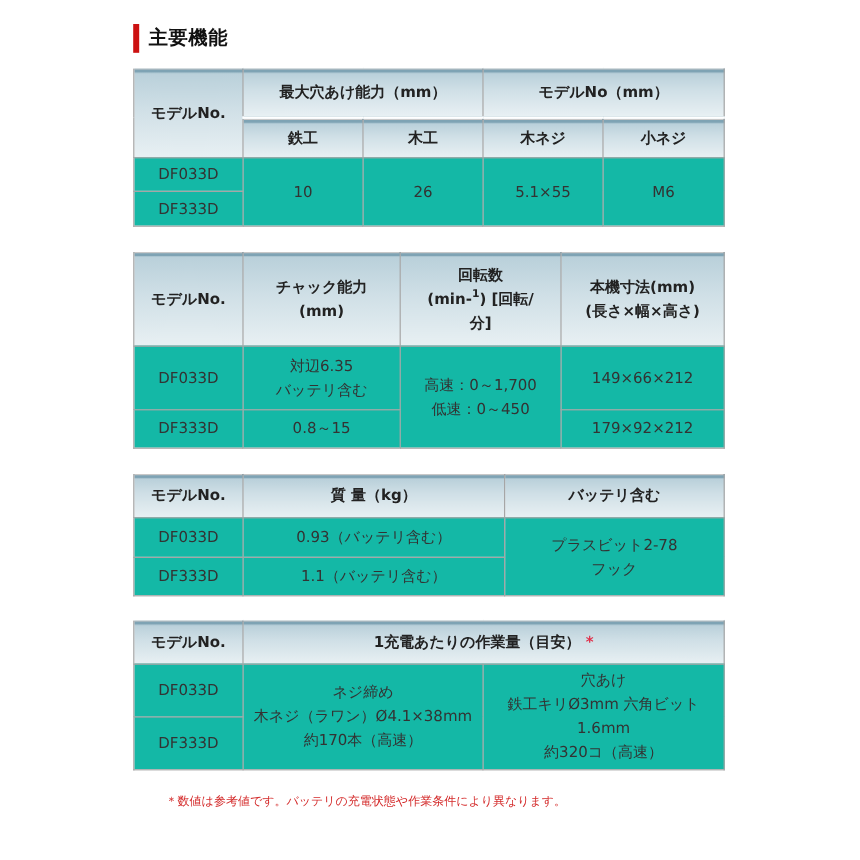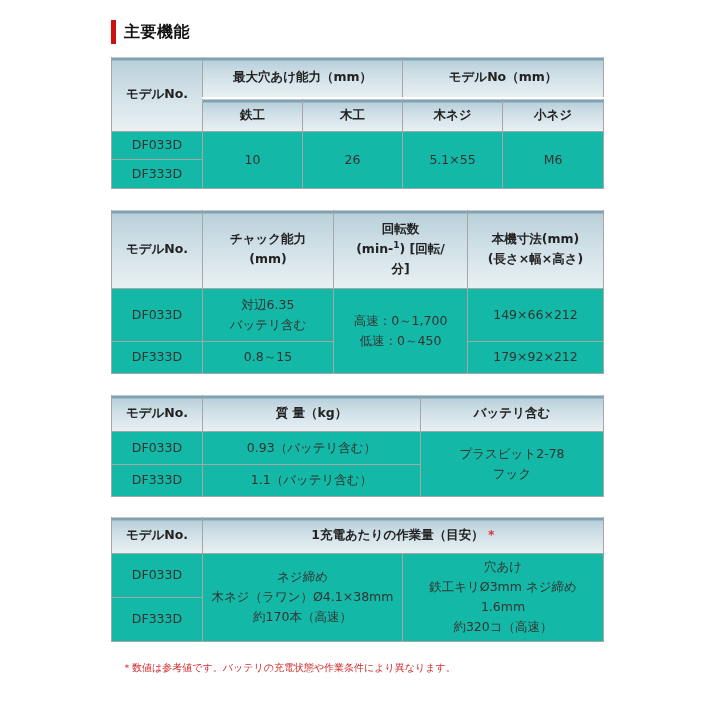--- a/index.html
+++ b/index.html
@@ -12,21 +12,21 @@
   table.spec { position:absolute; left:111px; width:492px; border-collapse:collapse;
                table-layout:fixed; font-size:12.5px; }
   table.spec td, table.spec th { border:1px solid #a6a6a6; text-align:center; vertical-align:middle;
                padding:0 4px; line-height:20px; }
   table.spec th { font-weight:bold; color:#222;
                background:linear-gradient(to bottom, #7ea3b4 0px, #7ea3b4 3px, #b9d0da 4px, #cfdfe6 45%, #e8f0f3 100%);
                border-top:2px solid #ffffff; box-shadow: inset 0 1px 0 #c8c8c8; }
   table.spec td { background:#14b8a6; color:#333; font-weight:normal; }
   sup { font-size:9px; line-height:0; vertical-align:super; }
   .red-star { color:#e0304a; }
-  .note { position:absolute; left:122px; top:661px; font-size:10px; color:#d42b2b; white-space:nowrap; }
+  .note { position:absolute; left:138px; top:661px; font-size:10px; color:#d42b2b; white-space:nowrap; }
 </style>
 </head>
 <body>
 
 <div class="title">
   <span class="bar"></span>
   <span class="txt">主要機能</span>
 </div>
 
 <table class="spec" style="top:55px;">
@@ -146,21 +146,21 @@
   </tr>
   <tr style="height:44px">
     <td>DF033D</td>
     <td rowspan="2">
       <div>ネジ締め</div>
       <div>木ネジ（ラワン）Ø4.1×38mm</div>
       <div>約170本（高速）</div>
     </td>
     <td rowspan="2">
       <div>穴あけ</div>
-      <div>鉄工キリØ3mm ネジ締め</div>
+      <div>鉄工キリØ3mm 六角ビット</div>
       <div>1.6mm</div>
       <div>約320コ（高速）</div>
     </td>
   </tr>
   <tr style="height:44px">
     <td>DF333D</td>
   </tr>
 </tbody>
   </table>
 

